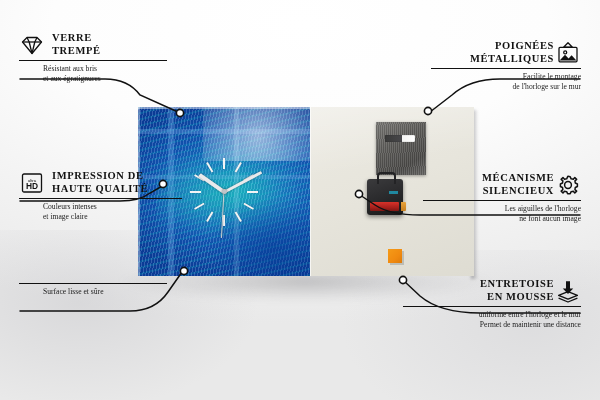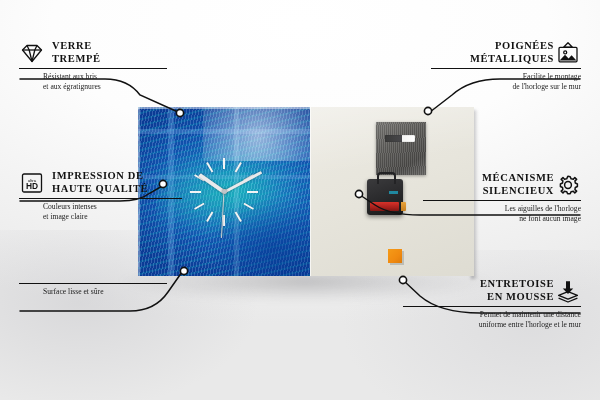--- a/index.html
+++ b/index.html
@@ -347,21 +347,21 @@
     <g fill="#ffffff" stroke="#111111" stroke-width="1.6">
       <circle cx="180" cy="113" r="3.6"></circle>
       <circle cx="163" cy="184" r="3.6"></circle>
       <circle cx="184" cy="271" r="3.6"></circle>
       <circle cx="428" cy="111" r="3.6"></circle>
       <circle cx="359" cy="194" r="3.6"></circle>
       <circle cx="403" cy="280" r="3.6"></circle>
     </g>
   </svg>
 
-  <div class="callout left" style="left:19px; top:40px; width:150px;">
+  <div class="callout left" style="left:19px; top:32px; width:150px;">
     <div class="head">
       <span class="ic">
         <svg width="26" height="24" viewBox="0 0 26 24">
           <g fill="none" stroke="#111" stroke-width="1.3" stroke-linejoin="round">
             <path d="M3.5 9 L8 4.5 H18 L22.5 9 L13 20.5 Z"></path>
             <path d="M3.5 9 H22.5"></path>
             <path d="M8 4.5 L10.2 9 L13 20.5"></path>
             <path d="M18 4.5 L15.8 9 L13 20.5"></path>
           </g>
         </svg>
@@ -454,17 +454,17 @@
             <path d="M11 2.2 h4 v7.2 h3.2 L13 15 L7.8 9.4 H11 Z"></path>
           </g>
           <g fill="none" stroke="#111" stroke-width="1.3" stroke-linejoin="round">
             <path d="M13 12.6 L22.4 16.4 L13 20.2 L3.6 16.4 Z"></path>
             <path d="M3.6 19.2 L13 23 L22.4 19.2"></path>
           </g>
         </svg>
       </span>
     </div>
     <div class="rule" style="width:178px; margin-left:auto;"></div>
+    <div class="desc">uniforme entre l'horloge et le mur</div>
     <div class="desc">Permet de maintenir une distance</div>
-    <div class="desc">uniforme entre l'horloge et le mur</div>
   </div>
 
 </div>
 
 </body></html>

